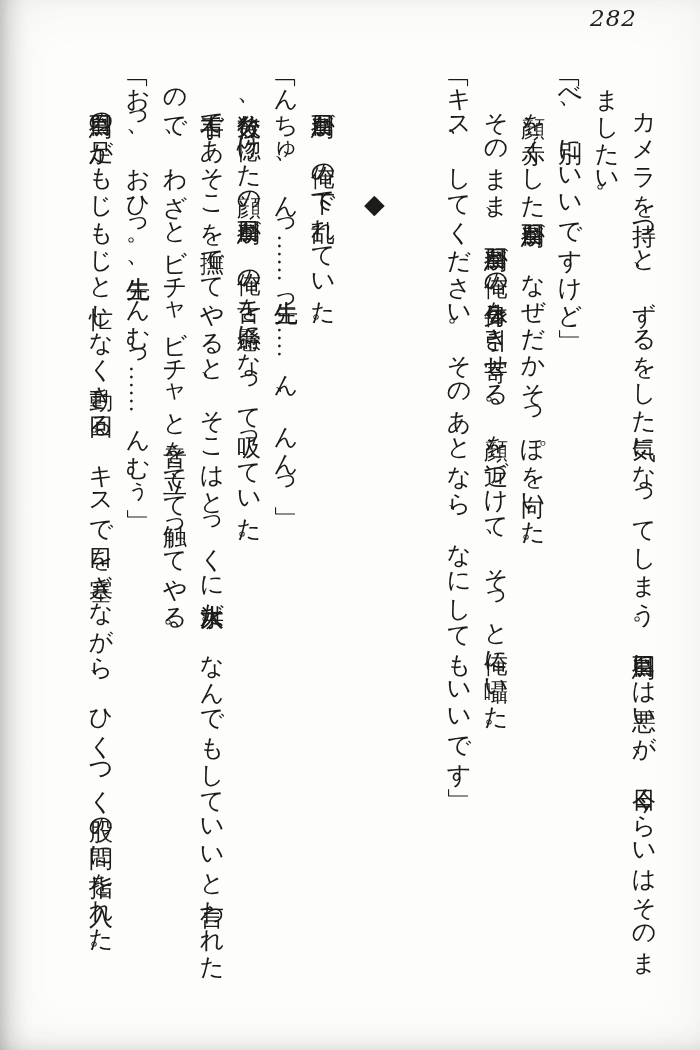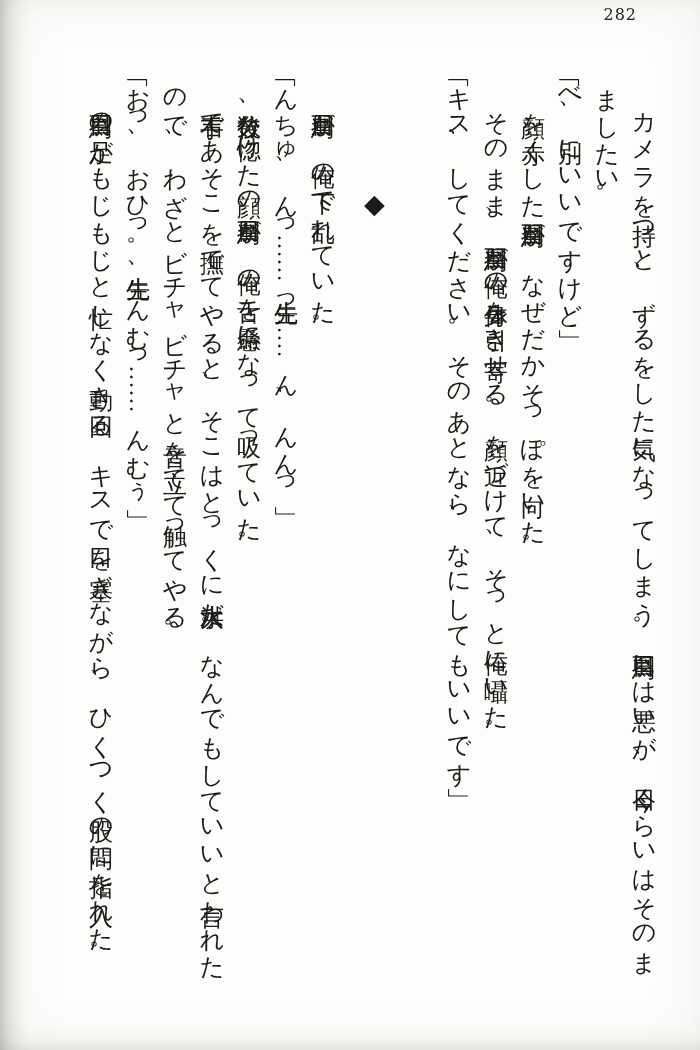--- a/index.html
+++ b/index.html
@@ -17,21 +17,22 @@
     box-shadow:
       inset 0 0 55px rgba(90, 90, 85, 0.07),
       inset 20px 0 28px -18px rgba(60, 60, 55, 0.28),
       inset 0 -18px 30px -22px rgba(60, 60, 55, 0.18);
     font-family: "Liberation Serif", "DejaVu Serif", serif;
   }
   .page-number {
     position: absolute;
     top: 5px;
     right: 63px;
-    font-size: 16px;
+    font-size: 23px;
+    font-style: italic;
     color: #222220;
     letter-spacing: 1px;
     font-family: "DejaVu Serif", "Liberation Serif", serif;
   }
   .text-area {
     position: absolute;
     top: 72px;
     right: 38px;
     height: 912px;
     writing-mode: vertical-rl;

